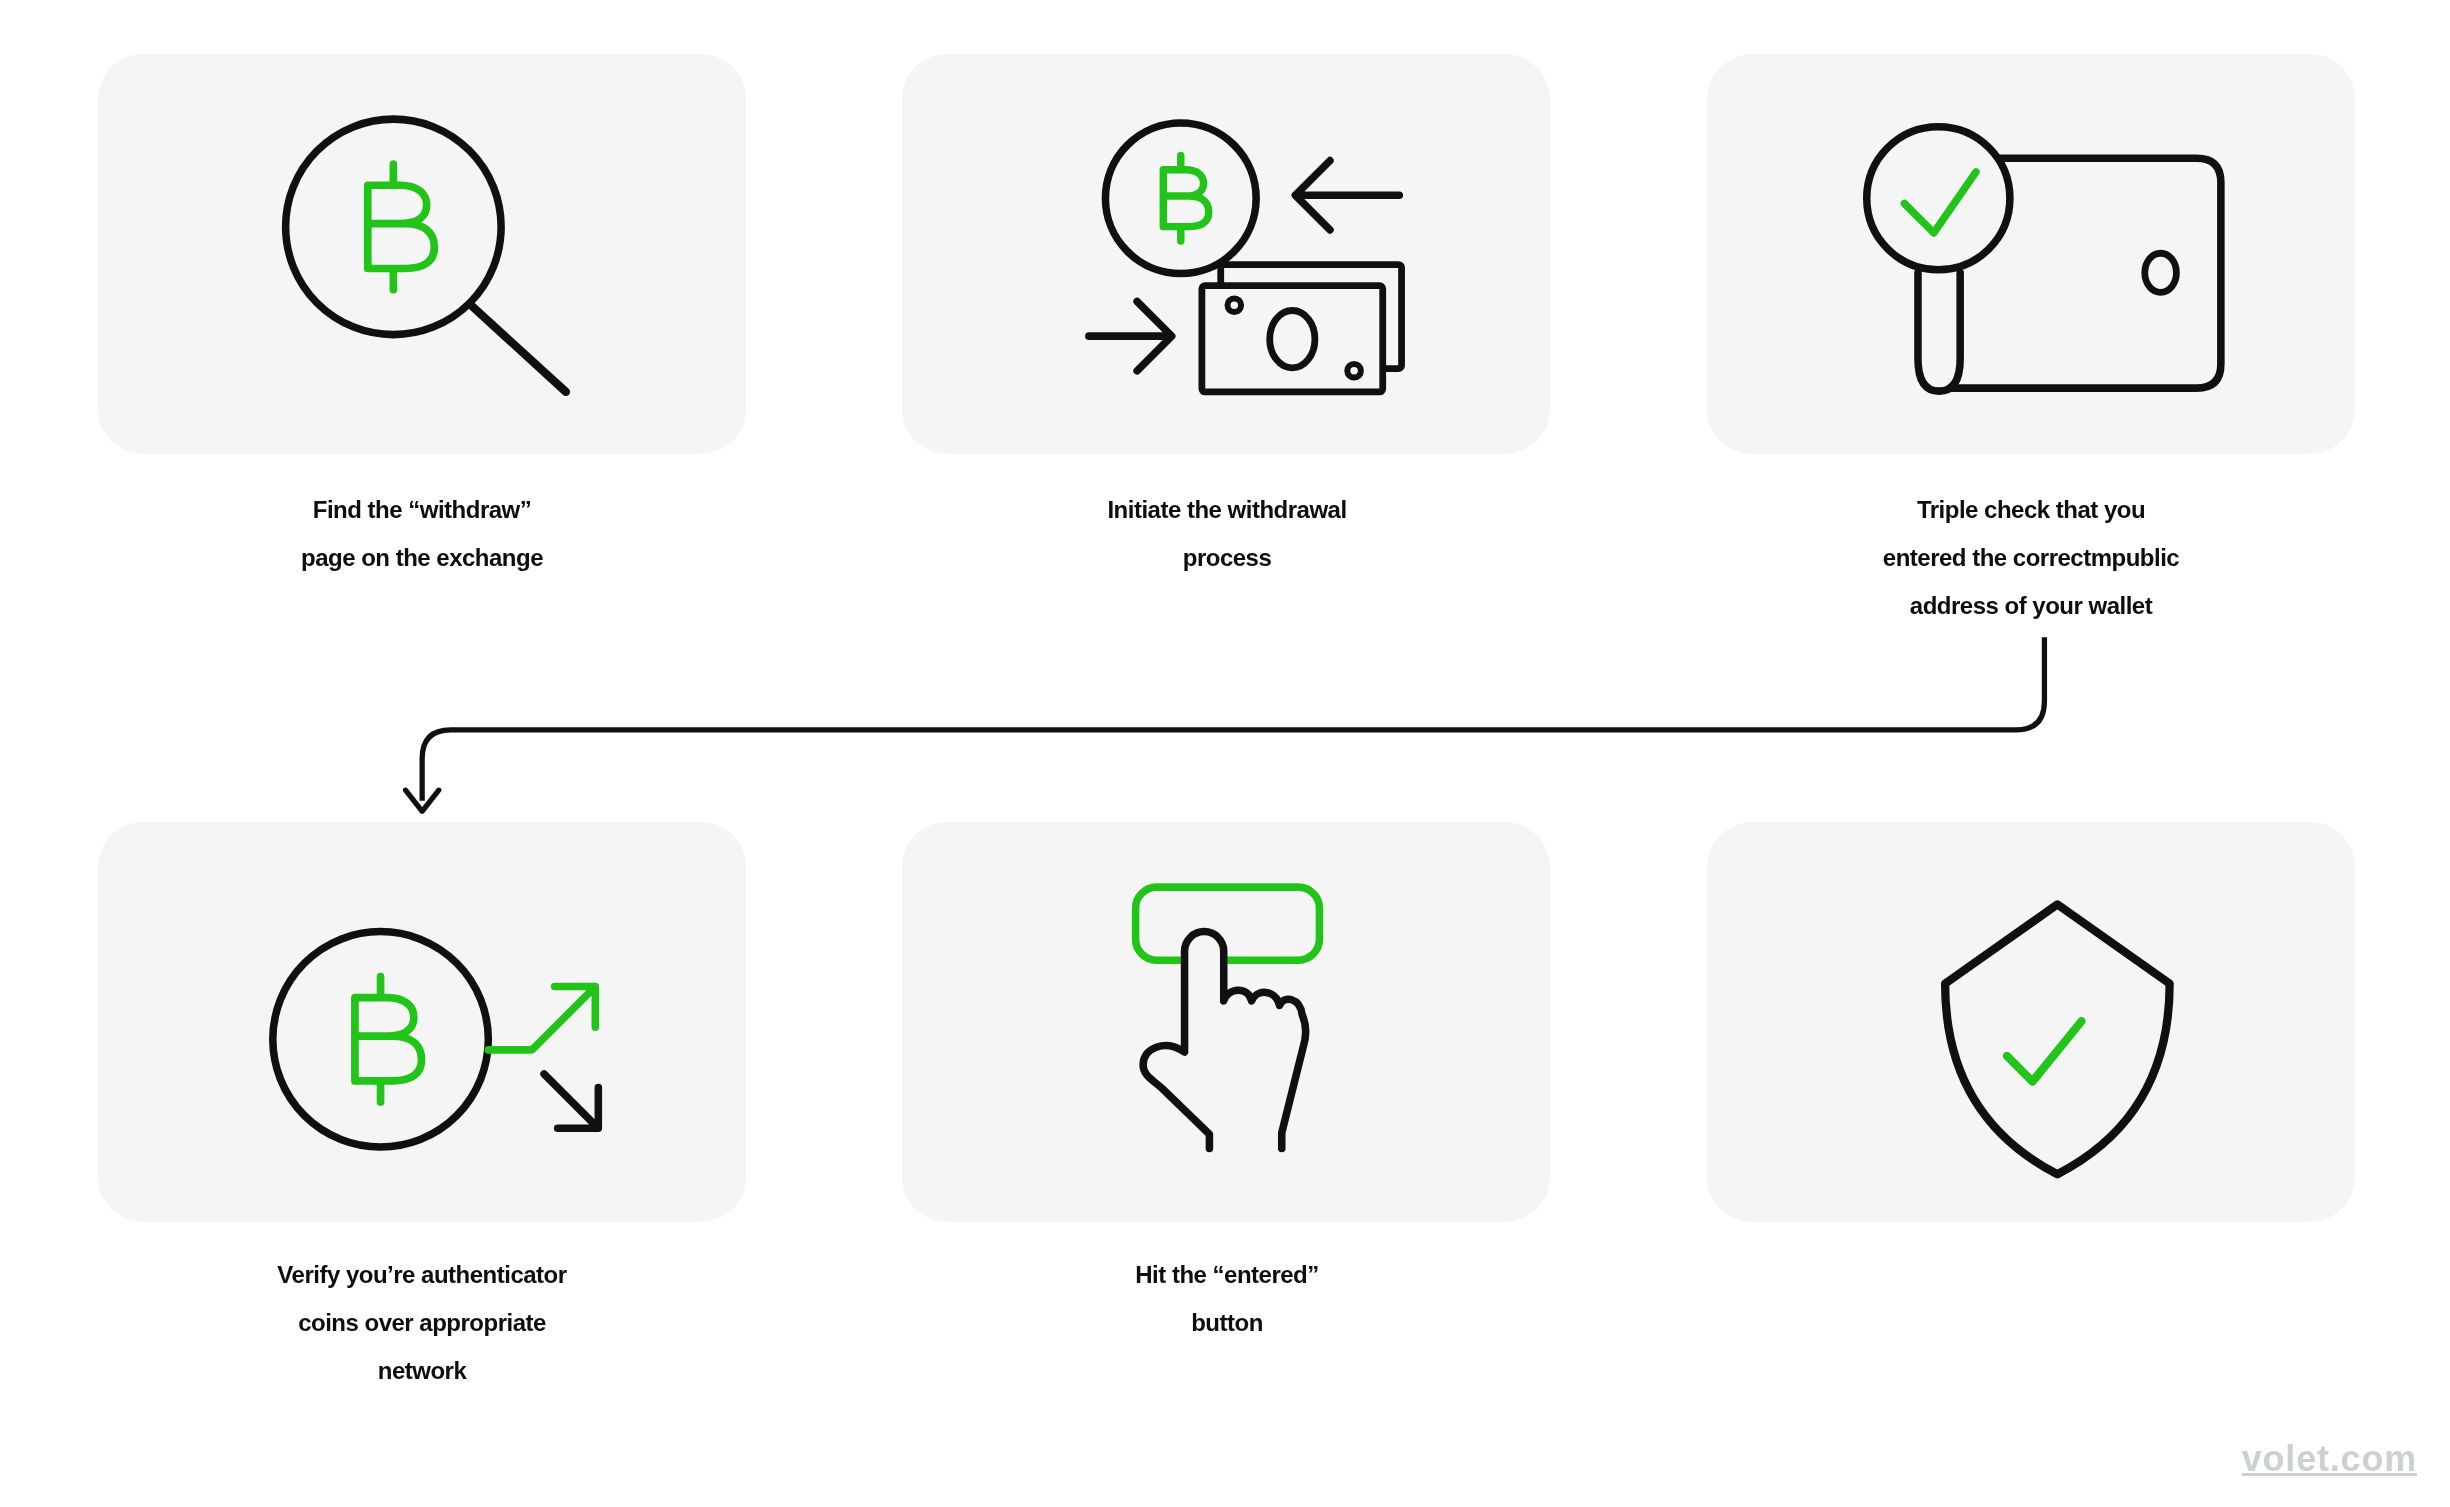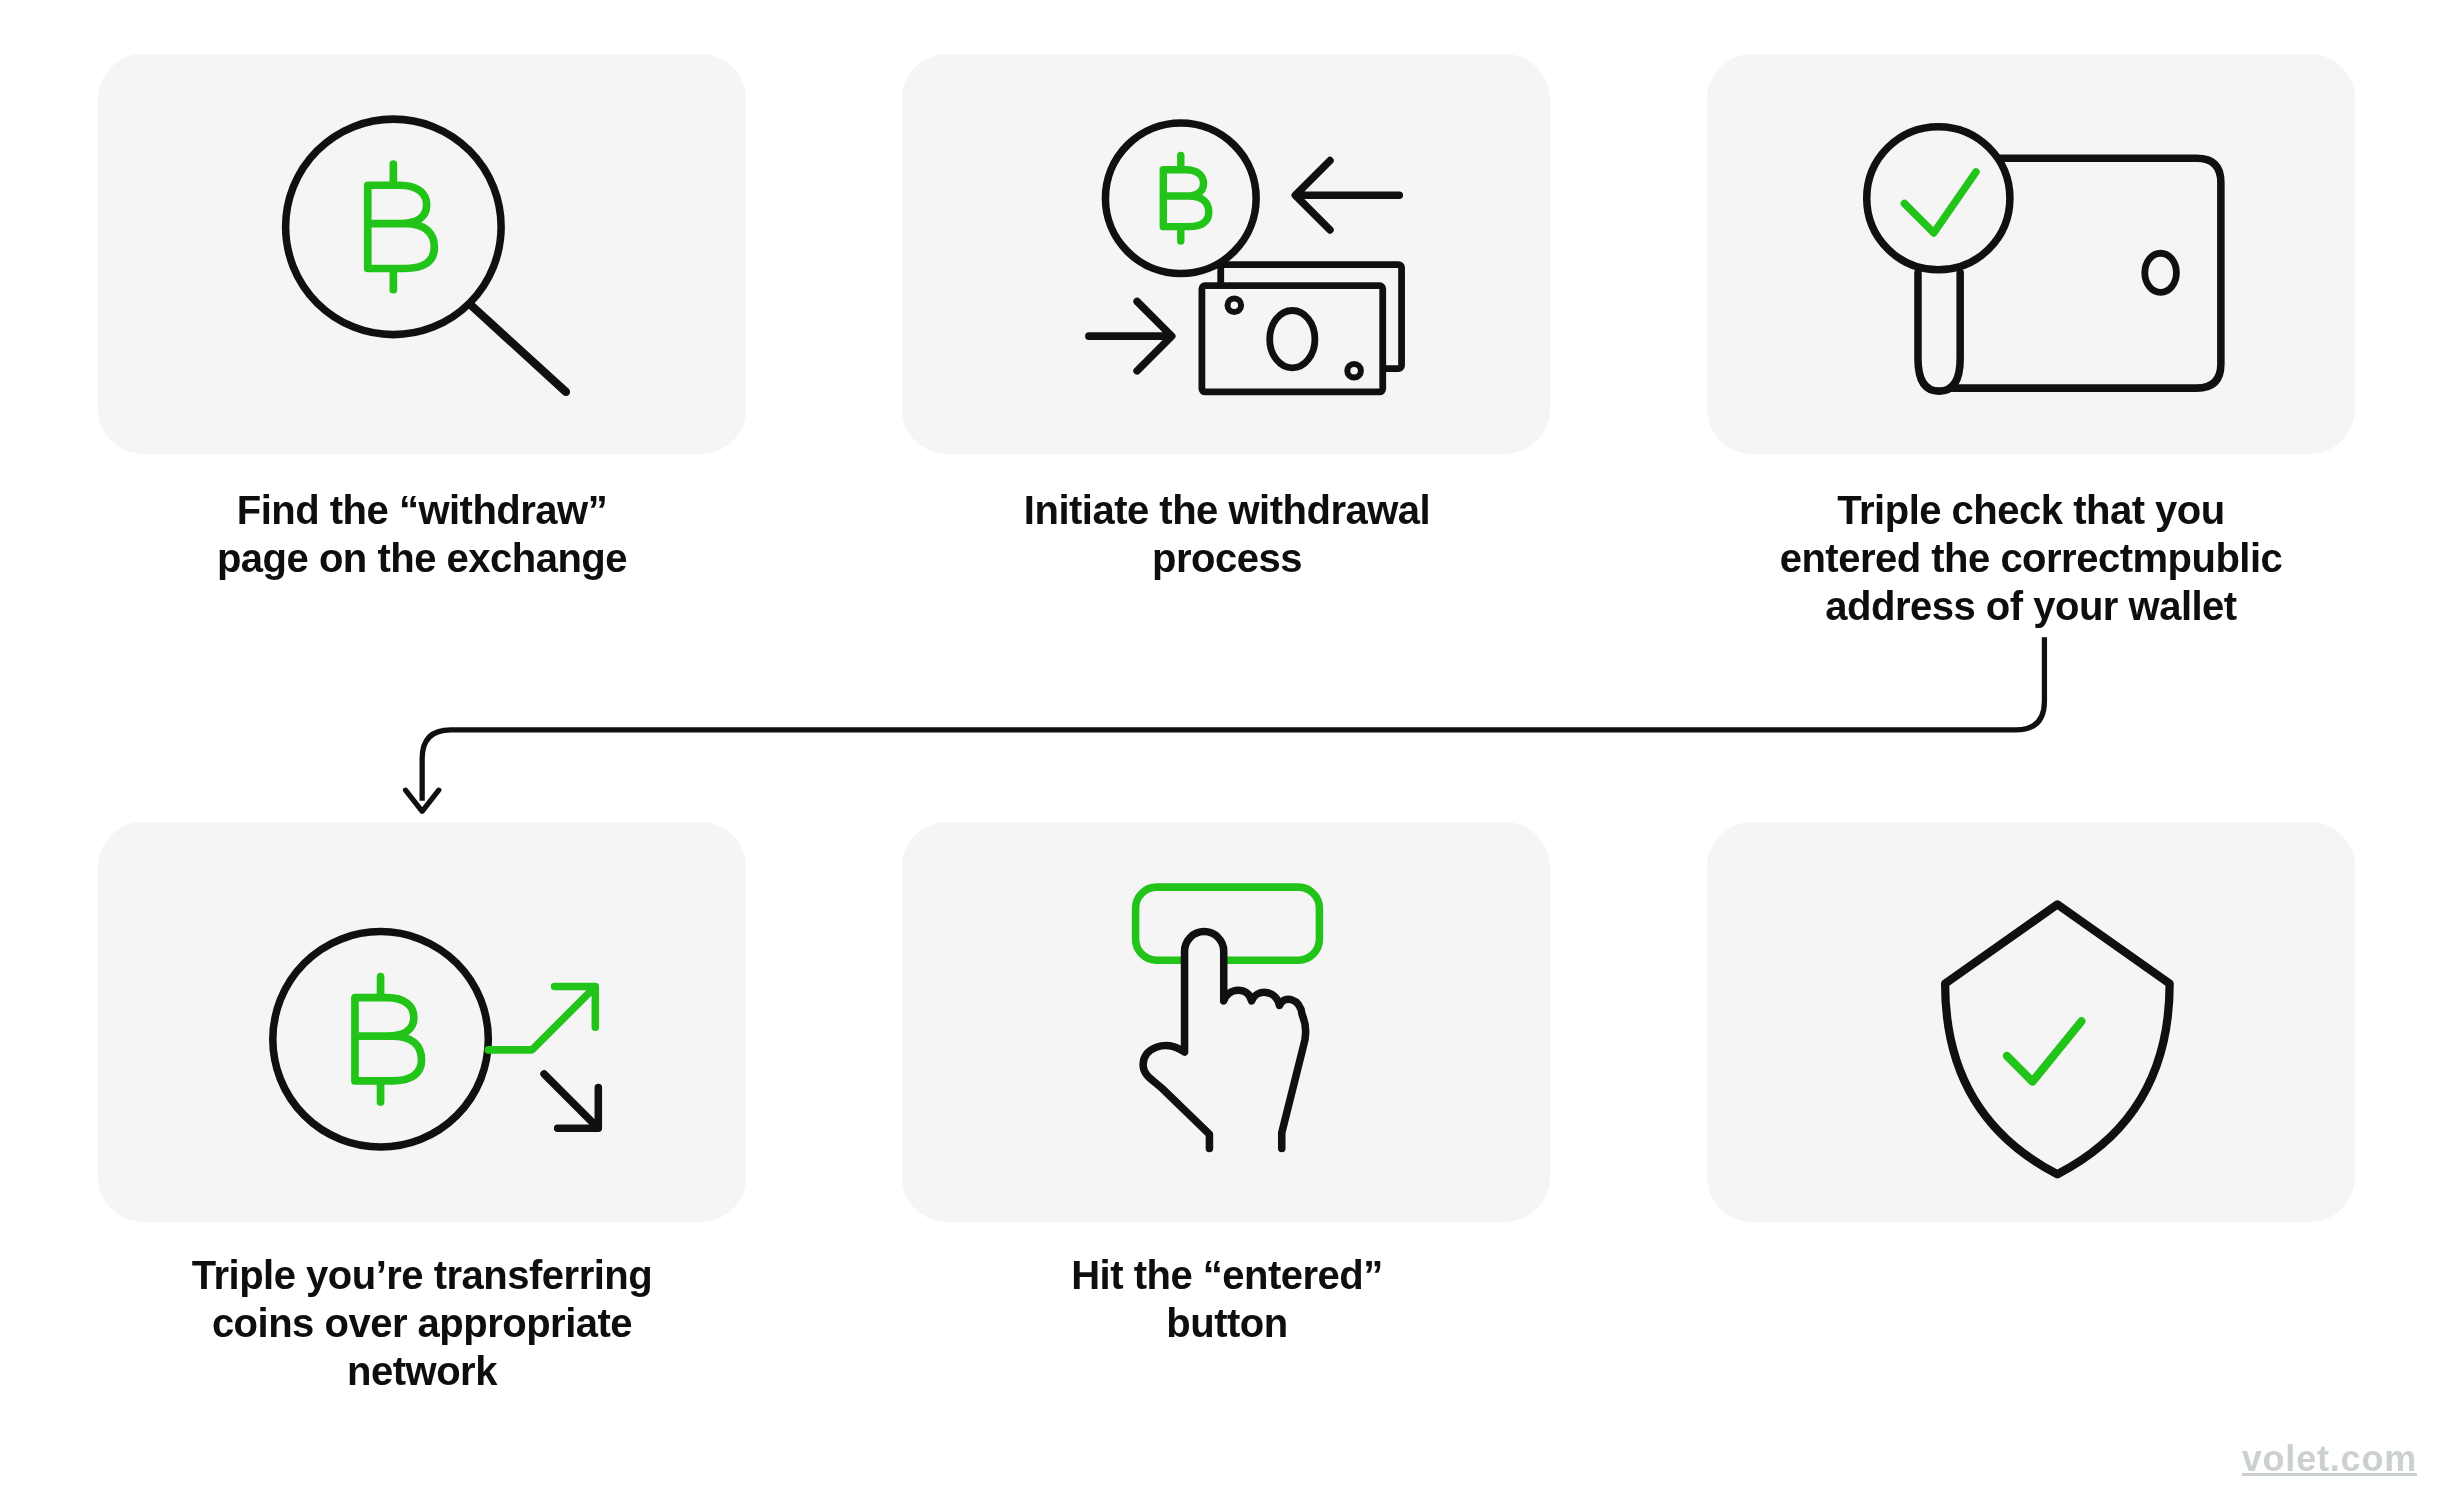--- a/index.html
+++ b/index.html
@@ -9,21 +9,21 @@
     --page:#ffffff;
     --wm:#cbd1cd;
   }
   *{margin:0;padding:0;box-sizing:border-box}
   body{background:var(--page);font-family:"Liberation Sans",sans-serif}
   .canvas{position:relative;width:2450px;height:1508px;background:var(--page);overflow:hidden}
   .card{position:absolute;width:648px;height:400px;background:var(--card);border-radius:45px}
   .card svg{position:absolute;inset:0;width:648px;height:400px;display:block}
   .caption{
     position:absolute;width:694px;text-align:center;
-    font-size:40px;line-height:48px;font-weight:700;letter-spacing:-0.5px;
+    font-size:24px;line-height:48px;font-weight:700;letter-spacing:-0.5px;
     color:#0e0e0e;white-space:pre-line;
   }
   .row1cap{top:486px}
   .row2cap{top:1251px}
   .connector{position:absolute;left:0;top:0;width:2450px;height:1508px;pointer-events:none}
   .watermark{
     position:absolute;top:1438px;right:33px;
     font-size:36px;font-weight:600;letter-spacing:0.8px;color:var(--wm);text-decoration:underline;
   }
   
@@ -115,21 +115,21 @@
     </svg>
   </section>
 
   <div class="caption row1cap" style="left:75px">Find the “withdraw”
 page on the exchange</div>
   <div class="caption row1cap" style="left:880px">Initiate the withdrawal
 process</div>
   <div class="caption row1cap" style="left:1684px">Triple check that you
 entered the correctmpublic
 address of your wallet</div>
-  <div class="caption row2cap" style="left:75px">Triple you’re transferring
+  <div class="caption row2cap" style="left:75px">Verify you’re authenticator
 coins over appropriate
 network</div>
   <div class="caption row2cap" style="left:880px">Hit the “entered”
 button</div>
 
   <svg class="connector" viewBox="0 0 3250 2000">
     <path class="s-ink" d="M2712,845 V930 Q2712,968 2674,968 H598 Q560,968 560,1006 V1062" stroke-width="7"></path>
     <path class="s-ink rnd" d="M538,1048 L560,1076 L582,1048" stroke-width="7"></path>
   </svg>
 

